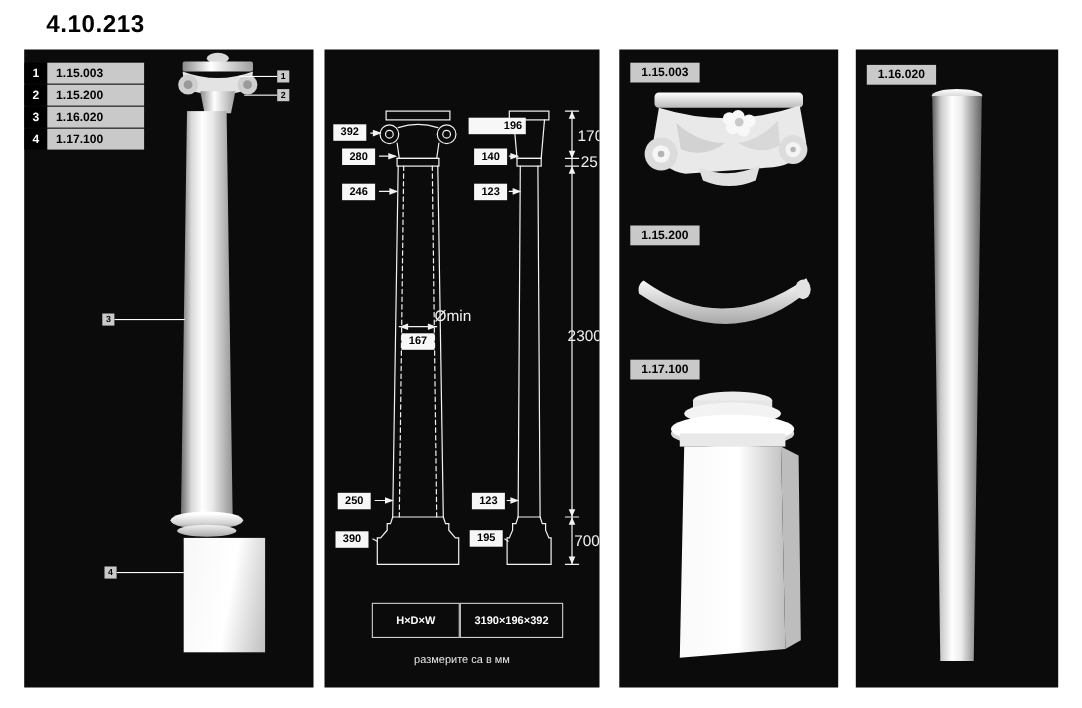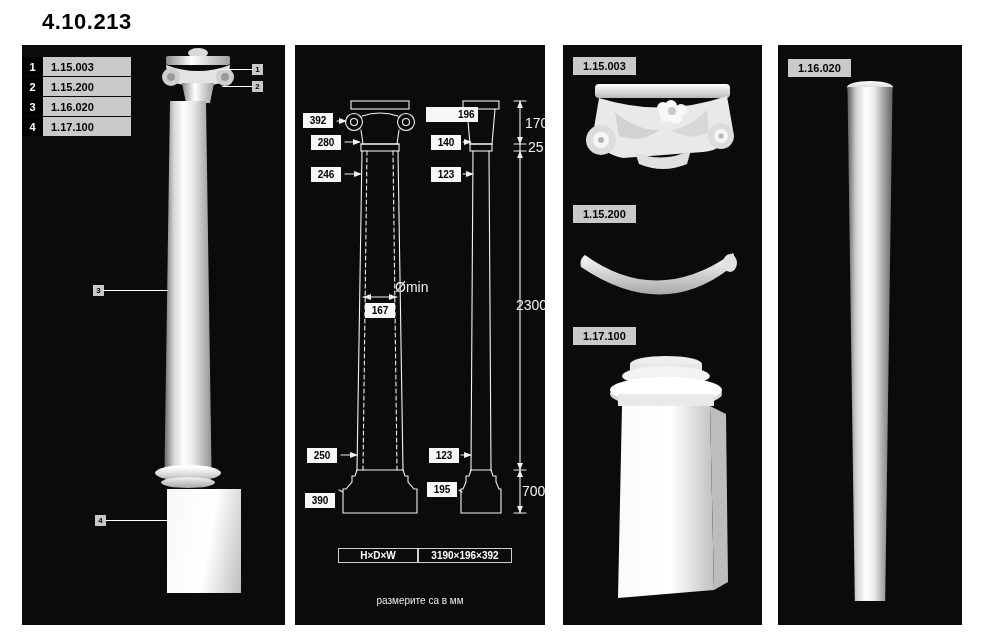--- a/index.html
+++ b/index.html
@@ -64,21 +64,21 @@
 
   
   .dim {
     position: absolute; background: #f7f7f7; color: #000; font-size: 10px; font-weight: bold;
     height: 15px; min-width: 30px; padding: 0 3px;
     display: flex; align-items: center; justify-content: center;
   }
   .dimtext { position: absolute; color: #f2f2f2; font-size: 14px; }
   .sumbox {
     position: absolute; border: 1px solid #cfcfcf; color: #fff; font-size: 10px; font-weight: bold;
-    height: 15px; display: flex; align-items: center; justify-content: center; text-align: center;
+    height: 32px; display: flex; align-items: center; justify-content: center; text-align: center;
   }
   .note { position: absolute; top: 550px; left: 0; width: 100%; text-align: center; color: #eaeaea; font-size: 10px; }
 
   
   .chip {
     position: absolute; background: #c9c9c9; color: #000; font-weight: bold; font-size: 11px;
     padding: 3px 10px;
   }
   .photo { position: absolute; }
 
@@ -219,21 +219,21 @@
         <path d="M225 468 l-3 -7 h6 z"></path>
     </g>
   </svg>
 
   <div class="dim" style="left:8px; top:68px;">392</div>
   <div class="dim" style="left:16px; top:90px;">280</div>
   <div class="dim" style="left:16px; top:122px;">246</div>
   <div class="dimtext" style="left:66px; top:234px;margin-left:34px;">Ømin</div>
   <div class="dim" style="left:70px; top:258px;">167</div>
   <div class="dim" style="left:12px; top:403px;">250</div>
-  <div class="dim" style="left:10px; top:448px;">390</div>
+  <div class="dim" style="left:10px; top:438px;">390</div>
 
   <div class="dim" style="left:131px; top:62px;padding-left:32px;">196</div>
   <div class="dim" style="left:136px; top:90px;">140</div>
   <div class="dim" style="left:136px; top:122px;">123</div>
   <div class="dim" style="left:134px; top:403px;">123</div>
   <div class="dim" style="left:132px; top:437px;">195</div>
 
   <div class="dimtext" style="left:230px; top:70px;">170</div>
   <div class="dimtext" style="left:233px; top:94px;text-align:center;">25</div>
   <div class="dimtext" style="left:221px; top:252px;">2300</div>

